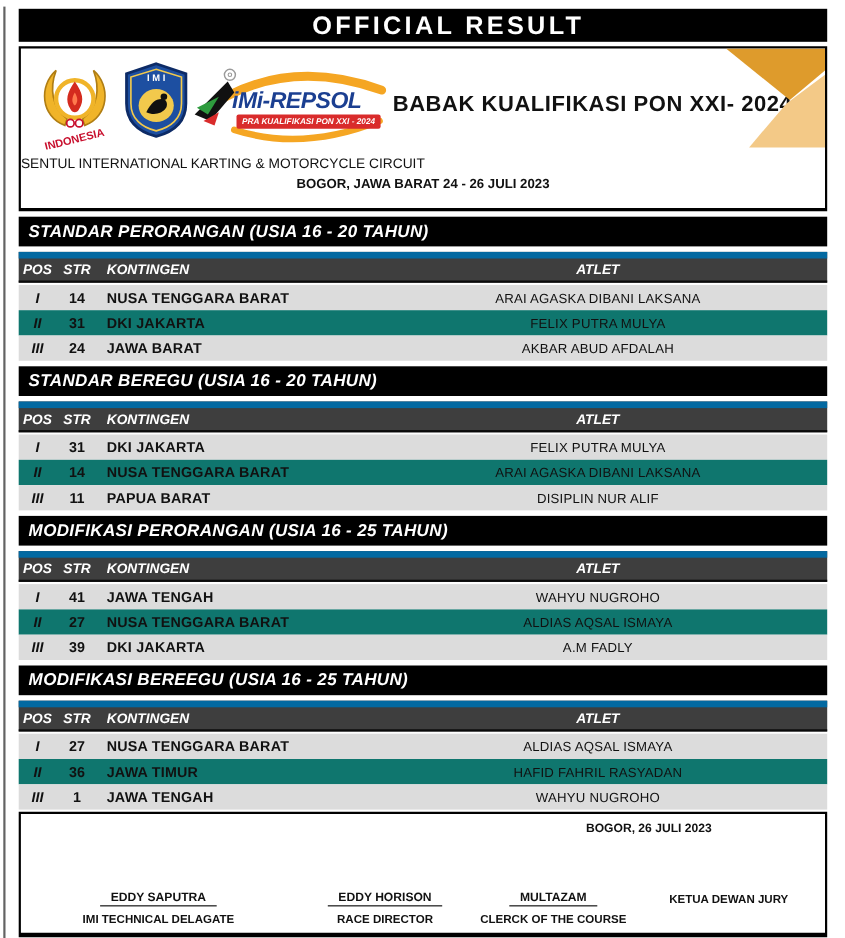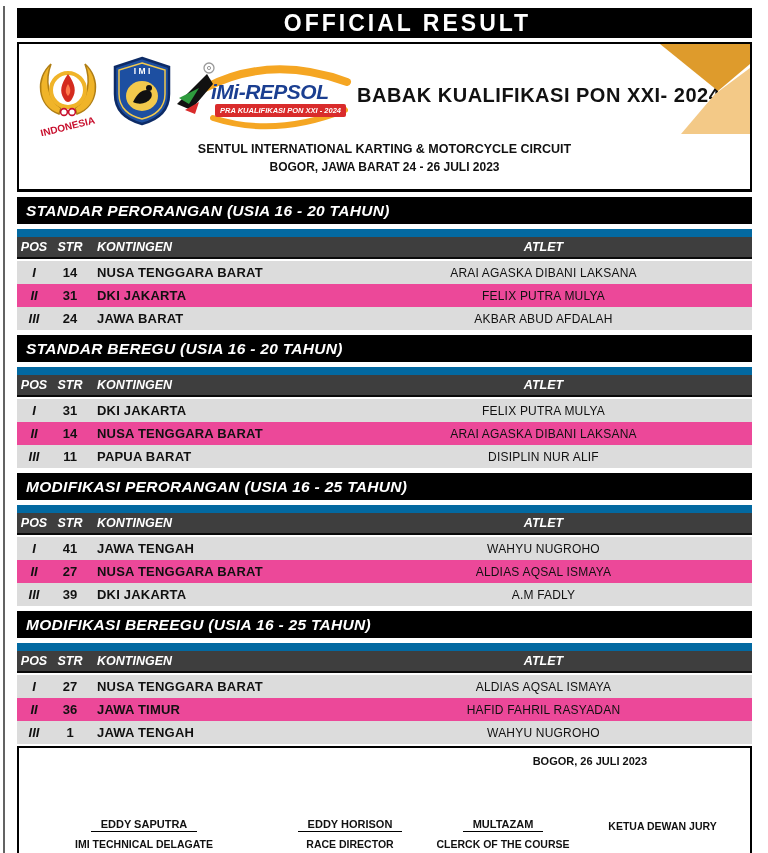--- a/index.html
+++ b/index.html
@@ -15,45 +15,45 @@
     font-weight:bold;font-size:23px;letter-spacing:3px;padding-left:46px;}
 
   
   .header-box{margin-top:4px;height:150px;border:2px solid #000;border-bottom:3px solid #000;
     position:relative;background:#fff;box-sizing:border-box;}
   .corner-decor{position:absolute;top:0;right:0;width:95px;height:92px;}
   .logo-row{display:flex;align-items:flex-start;padding:10px 0 0 8px;height:82px;}
   .header-title{flex:1;text-align:center;font-size:20px;font-weight:bold;padding:30px 90px 0 0;
     letter-spacing:.5px;white-space:nowrap;}
   .sub1{text-align:center;font-size:14.5px;font-weight:bold;margin-top:4px;}
-  .sub2{text-align:center;font-size:12.5px;font-weight:bold;margin-top:6px;}
+  .sub2{font-size:12.5px;font-weight:normal;margin-top:6px;}
   .sub3{text-align:center;font-size:12px;font-weight:bold;margin-top:4px;}
 
   
   .koni{width:82px;height:82px;position:relative;flex:0 0 auto;}
   .imi-badge{width:62px;height:70px;margin-left:2px;margin-top:2px;flex:0 0 auto;}
   .repsol{width:182px;height:78px;position:relative;margin-left:2px;margin-top:4px;flex:0 0 auto;}
   .repsol-name{position:absolute;left:36px;top:22px;font-size:21px;font-weight:bold;font-style:italic;
     color:#1b3f91;letter-spacing:-.5px;white-space:nowrap;}
   .repsol-sub{position:absolute;left:40px;top:46px;background:#d92b2b;color:#fff;font-size:7.5px;
     font-weight:bold;font-style:italic;padding:2px 5px;border-radius:2px;white-space:nowrap;}
 
   
   .section{margin-top:5px;}
   .sec-title{height:27px;background:#000;color:#fff;display:flex;align-items:center;
     font-weight:bold;font-style:italic;font-size:15.5px;padding-left:9px;letter-spacing:.3px;}
-  .col-header{margin-top:5px;height:20px;background:#3e3e3e;border-top:8px solid #0369a1;
+  .col-header{margin-top:5px;height:20px;background:#3e3e3e;border-top:6px solid #0369a1;
     border-bottom:2px solid #0a0a0a;color:#fff;font-weight:bold;font-style:italic;font-size:12.5px;
     display:grid;grid-template-columns:34px 38px 246px 1fr;align-items:center;}
   .col-header .c-pos,.col-header .c-str{text-align:center;}
   .col-header .c-kon{padding-left:8px;}
   .col-header .c-atl{text-align:center;}
   .rows{margin-top:2px;}
   .row{height:23px;display:grid;grid-template-columns:34px 38px 246px 1fr;align-items:center;
-    font-size:13px;background:#ec4899;}
+    font-size:13px;background:#0f766e;}
   .row:nth-child(odd){background:#dcdcdc;}
   .cell-pos{text-align:center;font-weight:bold;font-style:italic;}
   .cell-str{text-align:center;font-weight:bold;}
   .cell-kon{padding-left:8px;font-weight:bold;letter-spacing:.2px;white-space:nowrap;}
   .cell-atl{text-align:center;font-size:12px;letter-spacing:.2px;white-space:nowrap;}
 
   
   .footer-box{margin-top:2px;height:114px;border:2px solid #000;border-bottom:4px solid #000;
     position:relative;box-sizing:border-box;background:#fff;}
   .footer-date{position:absolute;top:7px;right:103px;font-size:11px;font-weight:bold;}

